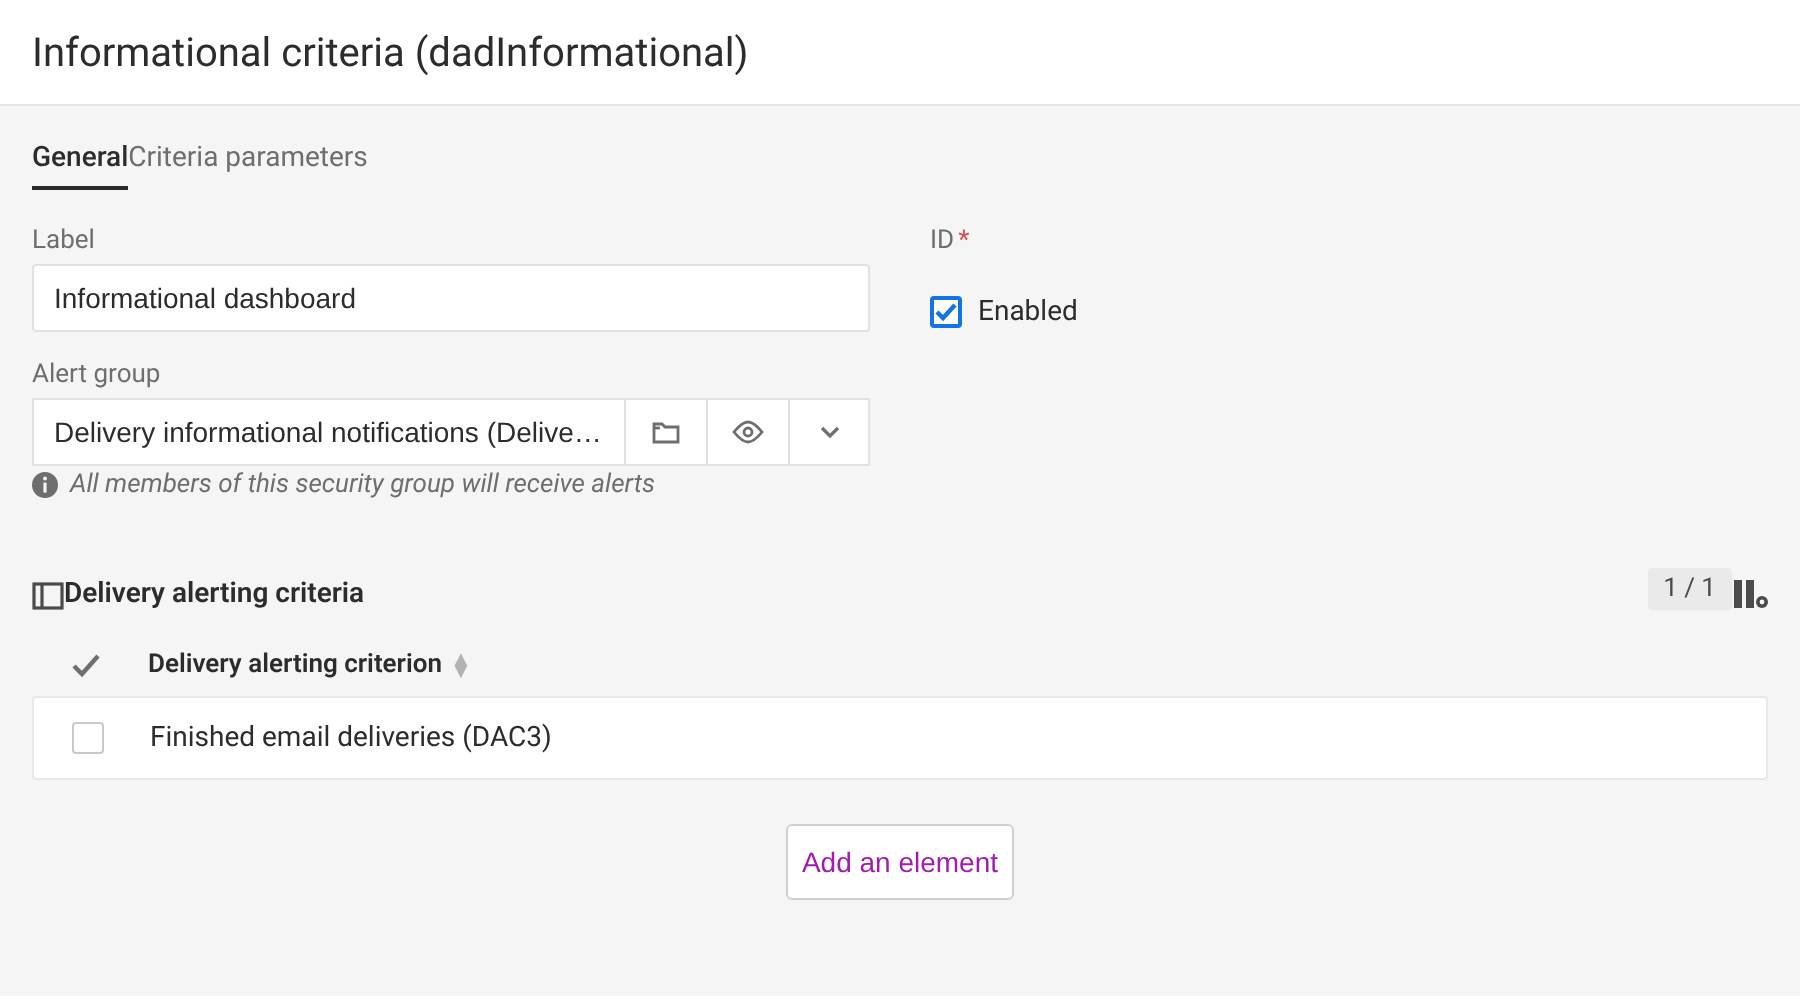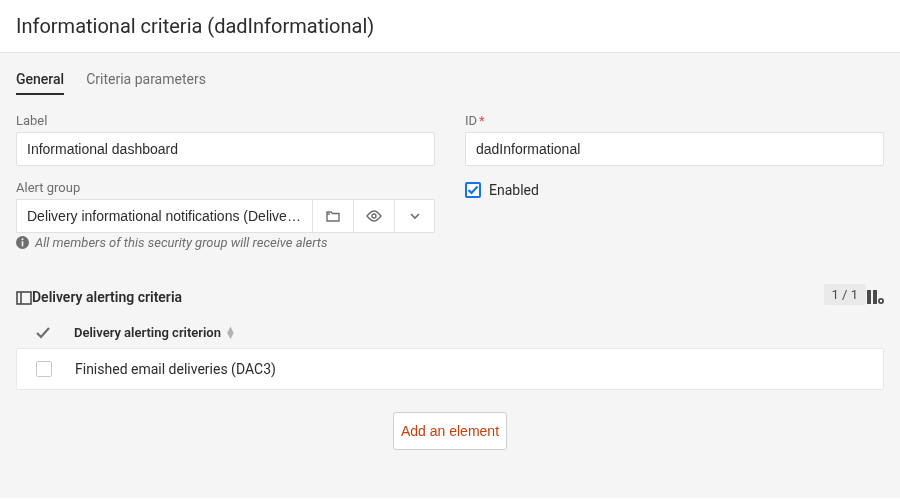--- a/index.html
+++ b/index.html
@@ -35,21 +35,21 @@
     border-radius:4px; padding:8px 18px; font-size:14px;
     cursor:pointer;
   }
   .content {
     background:#f5f5f5;
     padding: 0 16px 20px 16px;
     height: calc(501px - 56px);
     overflow:auto;
   }
   .tabs {
-    display:flex; gap:22px; padding-top:12px;
+    display:flex; padding-top:12px;
   }
   .tab {
     font-size:14px; color:#6e6e6e; padding:6px 0; cursor:pointer;
     border-bottom:2px solid transparent;
   }
   .tab.active { color:#2c2c2c; border-bottom:2px solid #2c2c2c; font-weight:500; }
   .form-grid {
     display:flex; gap:30px; margin-top:18px;
   }
   .col { flex:1; display:flex; flex-direction:column; gap:14px; min-width:0; }
@@ -114,21 +114,21 @@
   }
   .row-checkbox {
     width:16px; height:16px; border:1px solid #c8c8c8; border-radius:2px; background:#fff; cursor:pointer;
   }
   .check-col { width:18px; display:flex; justify-content:center; }
   .add-row {
     display:flex; justify-content:center; margin-top:22px;
   }
   .add-btn {
     background:#fff; border:1px solid #d0d0d0; border-radius:3px;
-    padding:10px 7px; font-size:14px; color:#c2410c; cursor:pointer;
+    padding:10px 7px; font-size:14px; color:#a21caf; cursor:pointer;
   }
   svg { display:block; }
 </style>
 </head>
 <body>
 
 <div class="header">
   <div class="header-title">Informational criteria (dadInformational)</div>
 </div>
 
@@ -183,21 +183,20 @@
       </div>
 
     </div>
 
     <div class="col">
 
       <div>
         <label class="field-label">
           <span>ID</span><span class="required-star">*</span>
         </label>
-        <input class="text-input" type="text" value="dadInformational" style="">
       </div>
 
       <div class="checkbox-row">
         <div class="checkbox">
           <svg width="12" height="10" viewBox="0 0 12 10" fill="none" stroke="#1473e6" stroke-width="2.2">
             <path d="M1.5 5 L4.5 8 L10.5 1.5"></path>
           </svg>
         </div>
         <span class="checkbox-label">Enabled</span>
       </div>

